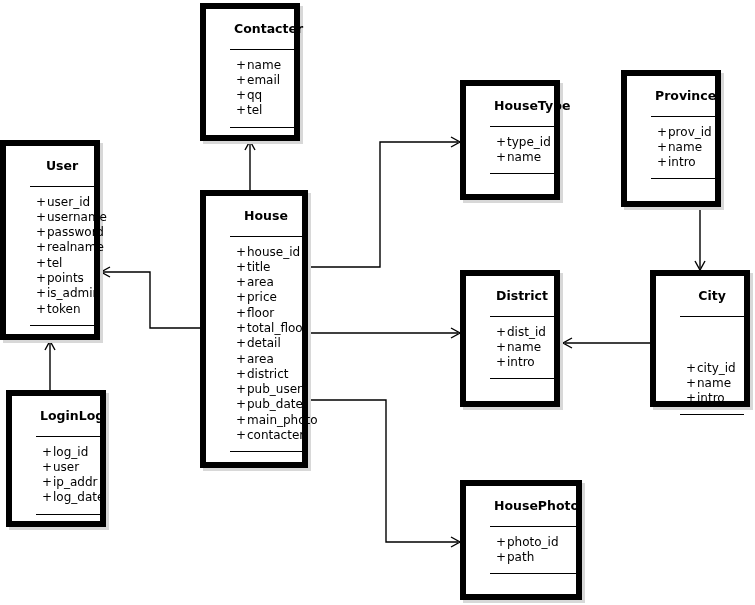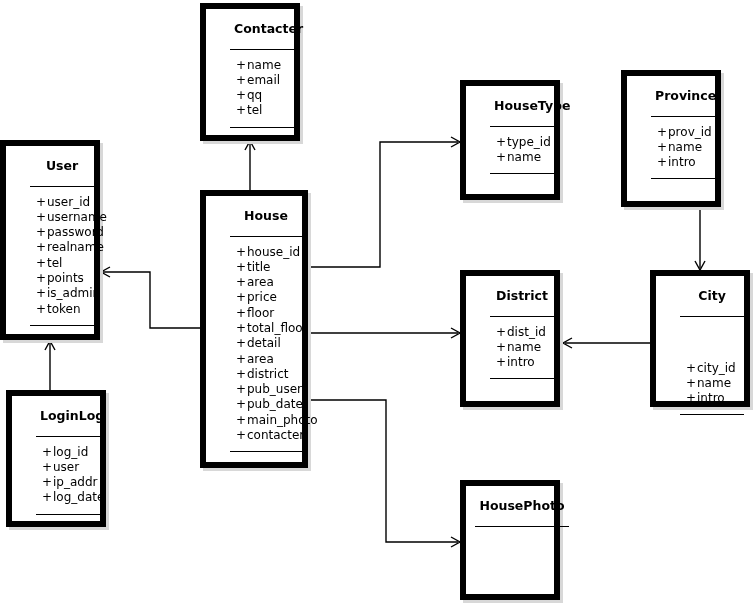--- a/index.html
+++ b/index.html
@@ -188,19 +188,23 @@
       <div class="uml-class" style="left: 0px; top: 390px; width: 100px; height: 137px; border-color: rgb(0, 0, 0); box-shadow: rgb(216, 216, 216) 3px 3px 0px 0px; margin-left: 6px;">
         <div class="uml-title">LoginLog</div>
         <div class="uml-attrs">
           <div class="attr-row"><span class="attr-vis">+</span><span>log_id</span></div>
           <div class="attr-row"><span class="attr-vis">+</span><span>user</span></div>
           <div class="attr-row"><span class="attr-vis">+</span><span>ip_addr</span></div>
           <div class="attr-row"><span class="attr-vis">+</span><span>log_date</span></div>
         </div>
         <div class="uml-ops"></div>
       </div>
-      <div class="uml-class" style="left: 460px; top: 480px; width: 100px; height: 120px; border-color: rgb(0, 0, 0); box-shadow: rgb(216, 216, 216) 3px 3px 0px 0px; align-items: center;">
+      <div class="uml-class" style="left: 460px; top: 480px; width: 122px; height: 120px; border-color: rgb(0, 0, 0); box-shadow: rgb(216, 216, 216) 3px 3px 0px 0px;">
         <div class="uml-title">HousePhoto</div>
+        <div class="uml-attrs">
+          <div class="attr-row"><span class="attr-vis">+</span><span>photo_id</span></div>
+          <div class="attr-row"><span class="attr-vis">+</span><span>path</span></div>
+        </div>
         <div class="uml-ops"></div>
       </div>
     </div>
 
 </div>
 
 </body></html>

